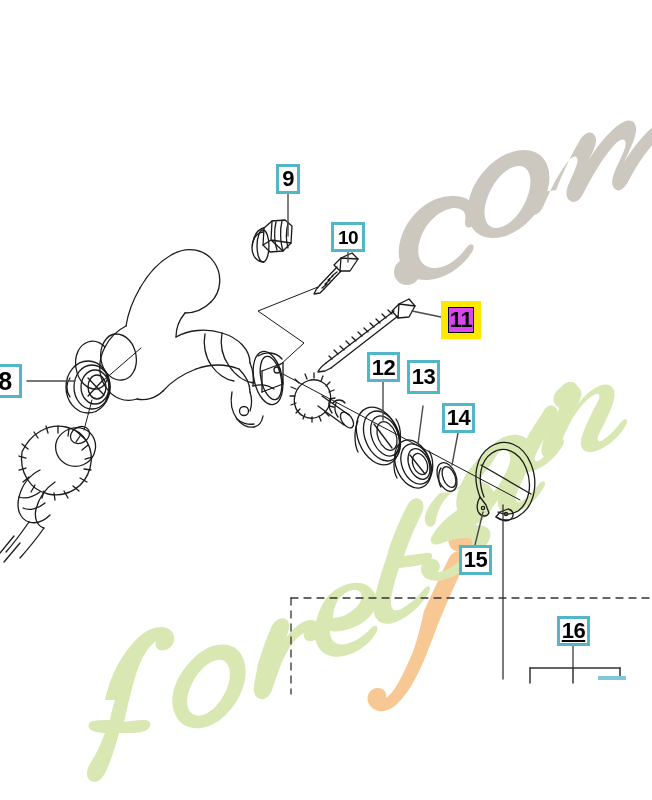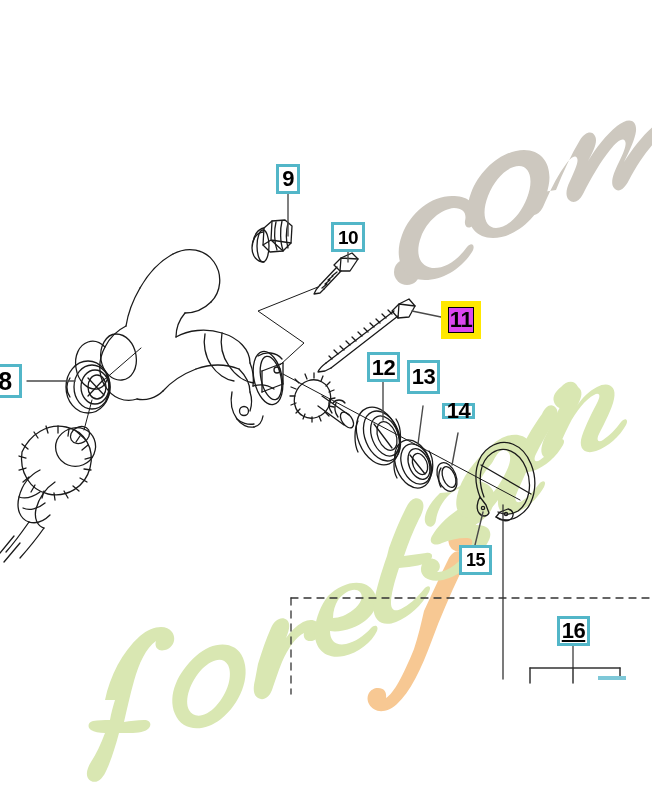--- a/index.html
+++ b/index.html
@@ -383,25 +383,25 @@
     </div>
 
     <div class="callout" style="left:367px; top:352px; width:33px; height:30px; font-size:22px;align-items:flex-end;">
       <span>12</span>
     </div>
 
     <div class="callout" style="left:407px; top:360px; width:33px; height:34px; font-size:22px;">
       <span>13</span>
     </div>
 
-    <div class="callout" style="left:442px; top:403px; width:33px; height:16px; font-size:22px;">
+    <div class="callout" style="left:442px; top:403px; width:33px; height:30px; font-size:22px;">
       <span>14</span>
     </div>
 
-    <div class="callout" style="left:459px; top:545px; width:33px; height:30px; font-size:18px;">
+    <div class="callout" style="left:459px; top:545px; width:33px; height:30px; font-size:22px;">
       <span>15</span>
     </div>
 
     <div class="callout" style="left:557px; top:616px; width:33px; height:30px; font-size:22px;text-decoration:underline;">
       <span>16</span>
     </div>
   </div>
 
 </div>
 

